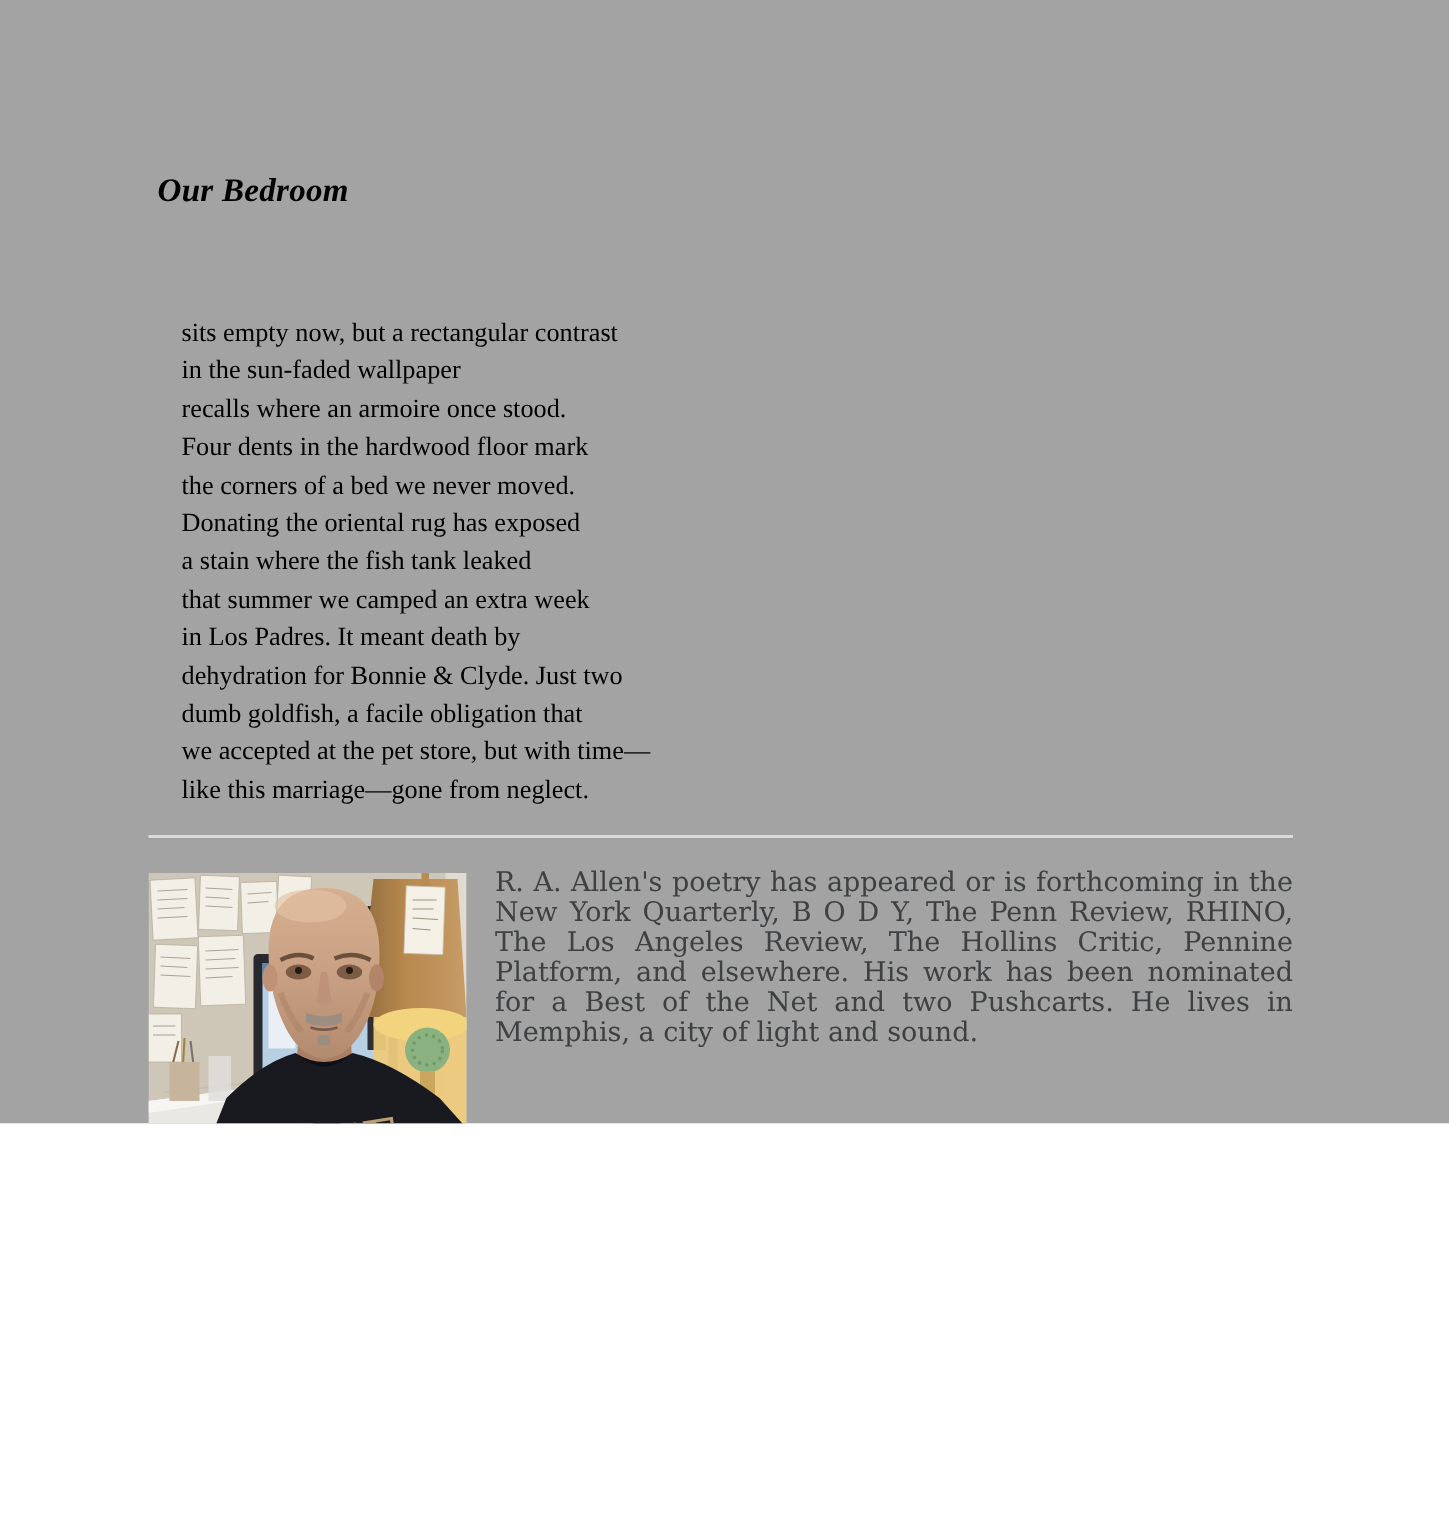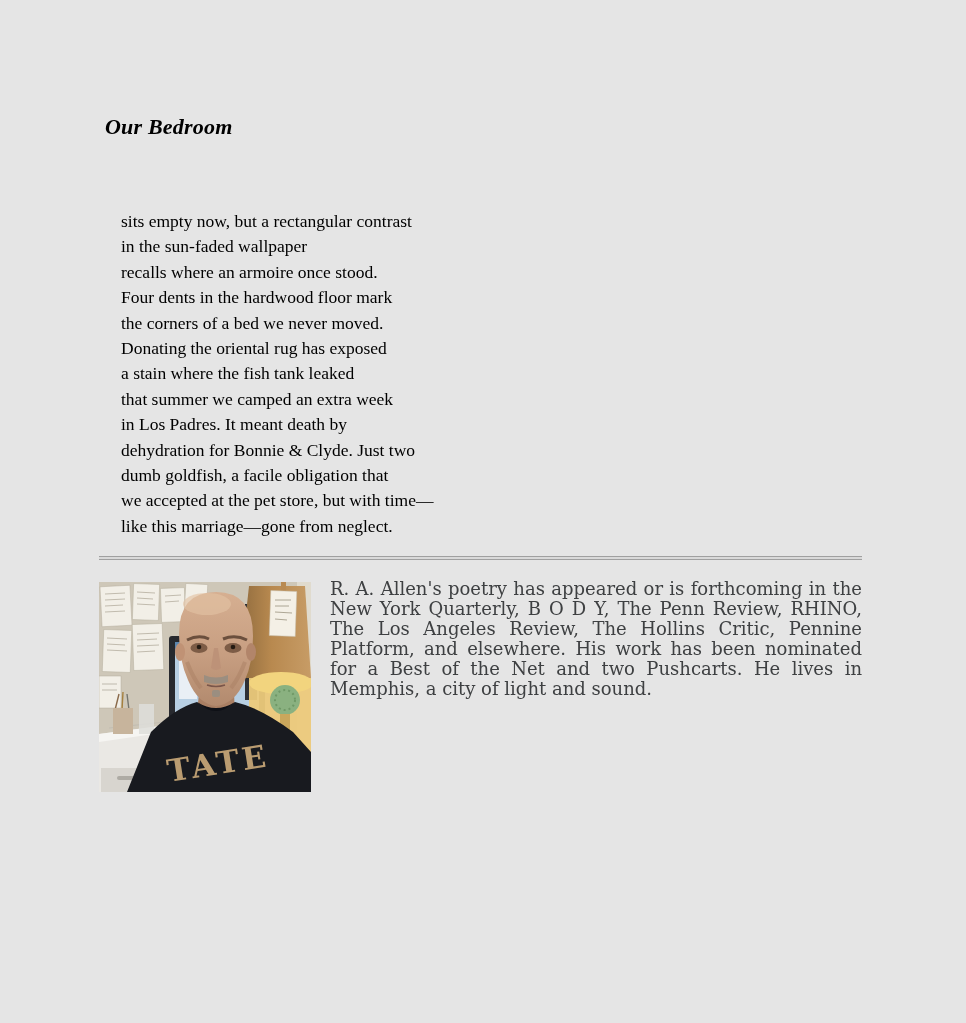--- a/index.html
+++ b/index.html
@@ -1,20 +1,20 @@
 <!DOCTYPE html>
 <html><head>
 <meta charset="utf-8">
 <style>
   html, body { margin: 0; padding: 0; background: #ffffff; }
   .page {
     position: relative;
     width: 966px;
-    height: 1023px;
-    background: #e5e5e5;
+    height: 749px;
+    background: #a3a3a3;
     font-family: "Liberation Serif", serif;
     overflow: hidden;
   }
   .poem-title {
     position: absolute;
     left: 105px;
     top: 113px;
     margin: 0;
     font-family: "Liberation Serif", serif;
     font-size: 22px;

